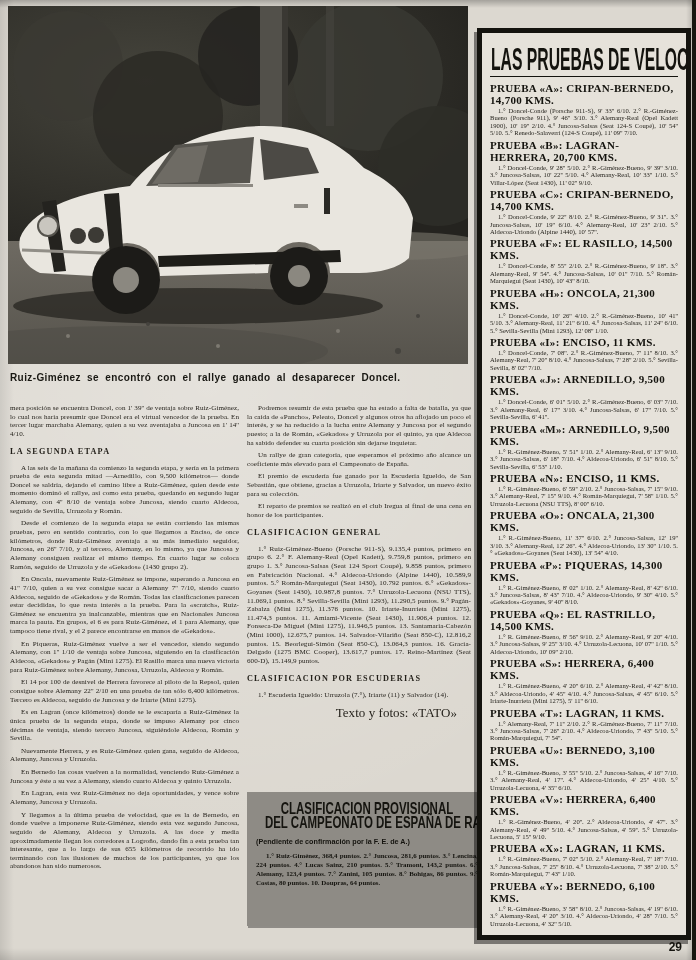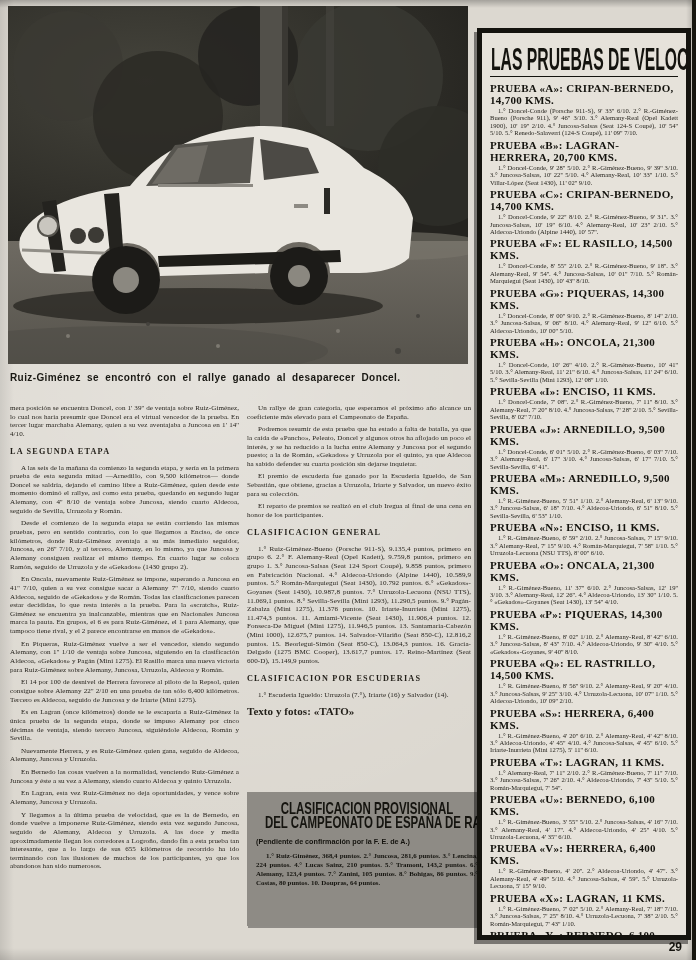--- a/index.html
+++ b/index.html
@@ -19,21 +19,21 @@
     font-weight:bold;font-size:10px;letter-spacing:.4px;word-spacing:3px;color:#191813;}
 
   
   .col{position:absolute;top:404px;color:#221f19;font-size:7.1px;line-height:1.22;
     text-align:justify;letter-spacing:.05px;}
   .col1{left:10px;width:229px;height:548px;overflow:hidden;}
   .col2{left:247px;width:224px;height:548px;overflow:hidden;}
   .body-p{margin:0 0 4px 0;text-indent:11px;}
   .no-indent{text-indent:0;}
   .art-h{font-weight:bold;font-size:8.2px;letter-spacing:1.2px;margin:8px 0 7px 0;text-indent:0;}
-  .credit{font-weight:bold;font-size:11px;margin-top:6px;padding-right:14px;}
+  .credit{text-align:right;font-weight:normal;font-size:13px;margin-top:6px;padding-right:14px;}
 
   
   .gray-box{position:absolute;left:247px;top:792px;width:240px;height:134px;background:#8e8b85;
     color:#15140f;padding:7px 9px;box-sizing:border-box;box-shadow:1px 2px 0 rgba(0,0,0,.35);}
   .gb-title{font-family:"Liberation Sans",sans-serif;font-weight:bold;text-align:center;
     font-size:12.5px;line-height:1.15;transform:scale(.92,1.35);transform-origin:center top;white-space:nowrap;}
   .gb-sub{font-family:"Liberation Sans",sans-serif;font-weight:bold;text-align:left;font-size:7.2px;margin-top:9px;}
   .gb-body{font-size:6.9px;font-weight:bold;line-height:1.3;text-align:justify;margin-top:6px;text-indent:10px;}
 
   
@@ -137,29 +137,29 @@
         <p class="body-p">Es en Lagran (once kilómetros) donde se le escaparía a Ruiz-Giménez la única prueba de la segunda etapa, donde se impuso Alemany por cinco décimas de ventaja, siendo tercero Juncosa, siguiéndole Aldecoa, Román y Sevilla.</p>
         <p class="body-p">Nuevamente Herrera, y es Ruiz-Giménez quien gana, seguido de Aldecoa, Alemany, Juncosa y Urruzola.</p>
         <p class="body-p">En Bernedo las cosas vuelven a la normalidad, venciendo Ruiz-Giménez a Juncosa y éste a su vez a Alemany, siendo cuarto Aldecoa y quinto Urruzola.</p>
         <p class="body-p">En Lagran, esta vez Ruiz-Giménez no deja oportunidades, y vence sobre Alemany, Juncosa y Urruzola.</p>
         <p class="body-p">Y llegamos a la última prueba de velocidad, que es la de Bernedo, en donde vuelve a imponerse Ruiz-Giménez, siendo esta vez segundo Juncosa, seguido de Alemany, Aldecoa y Urruzola. A las doce y media aproximadamente llegan los corredores a Logroño, dando fin a esta prueba tan interesante, que a lo largo de sus 655 kilómetros de recorrido ha ido terminando con las ilusiones de muchos de los participantes, ya que los abandonos han sido numerosos.</p>
       </div>
   </div>
 
   <div class="col col2">
     <div>
+        <p class="body-p">Podremos resumir de esta prueba que ha estado a falta de batalla, ya que la caída de «Pancho», Peleato, Doncel y algunos otros ha aflojado un poco el interés, y se ha reducido a la lucha entre Alemany y Juncosa por el segundo puesto; a la de Román, «Gekados» y Urruzola por el quinto, ya que Aldecoa ha sabido defender su cuarta posición sin dejarse inquietar.</p>
         <p class="body-p">Un rallye de gran categoría, que esperamos el próximo año alcance un coeficiente más elevado para el Campeonato de España.</p>
-        <p class="body-p">Podremos resumir de esta prueba que ha estado a falta de batalla, ya que la caída de «Pancho», Peleato, Doncel y algunos otros ha aflojado un poco el interés, y se ha reducido a la lucha entre Alemany y Juncosa por el segundo puesto; a la de Román, «Gekados» y Urruzola por el quinto, ya que Aldecoa ha sabido defender su cuarta posición sin dejarse inquietar.</p>
         <p class="body-p">El premio de escudería fue ganado por la Escudería Igueldo, de San Sebastián, que obtiene, gracias a Urruzola, Iriarte y Salvador, un nuevo éxito para su colección.</p>
         <p class="body-p">El reparto de premios se realizó en el club Iregua al final de una cena en honor de los participantes.</p>
       </div>
     <div class="art-h">CLASIFICACION GENERAL</div>
     <p class="body-p">1.° Ruiz-Giménez-Bueno (Porsche 911-S), 9.135,4 puntos, primero en grupo 6. 2.° F. Alemany-Real (Opel Kadett), 9.759,8 puntos, primero en grupo 1. 3.° Juncosa-Salsas (Seat 124 Sport Coupé), 9.858 puntos, primero en Fabricación Nacional. 4.° Aldecoa-Uriondo (Alpine 1440), 10.589,9 puntos. 5.° Román-Marquiegui (Seat 1430), 10.792 puntos. 6.° «Gekados»-Goyanes (Seat 1430), 10.987,8 puntos. 7.° Urruzola-Lecuona (NSU TTS), 11.069,1 puntos. 8.° Sevilla-Sevilla (Mini 1293), 11.290,5 puntos. 9.° Pagán-Zabalza (Mini 1275), 11.376 puntos. 10. Iriarte-Inurrieta (Mini 1275), 11.474,3 puntos. 11. Amiami-Vicente (Seat 1430), 11.906,4 puntos. 12. Fonseca-De Miguel (Mini 1275), 11.946,5 puntos. 13. Santamaría-Cabezón (Mini 1000), 12.675,7 puntos. 14. Salvador-Vilariño (Seat 850-C), 12.816,2 puntos. 15. Beorlegui-Simón (Seat 850-C), 13.064,3 puntos. 16. Gracia-Delgado (1275 BMC Cooper), 13.617,7 puntos. 17. Reino-Martínez (Seat 600-D), 15.149,9 puntos.</p>
     <div class="art-h">CLASIFICACION POR ESCUDERIAS</div>
-    <p class="body-p">1.° Escudería Igueldo: Urruzola (7.°), Iriarte (16) y Salvador (14).</p>
+    <p class="body-p">1.° Escudería Igueldo: Urruzola (7.°), Iriarte (11) y Salvador (14).</p>
     <div class="credit">Texto y fotos: «TATO»</div>
   </div>
 
   <div class="gray-box">
     <div class="gb-title">CLASIFICACION PROVISIONAL</div>
     <div class="gb-title">DEL CAMPEONATO DE ESPAÑA DE RALLYES</div>
     <div class="gb-sub">(Pendiente de confirmación por la F. E. de A.)</div>
     <div class="gb-body">1.° Ruiz-Giménez, 368,4 puntos. 2.° Juncosa, 281,6 puntos. 3.° Lencina, 224 puntos. 4.° Lucas Sainz, 210 puntos. 5.° Tramont, 143,2 puntos. 6.° Alemany, 123,4 puntos. 7.° Zanini, 105 puntos. 8.° Bohigas, 86 puntos. 9.° Costas, 80 puntos. 10. Doupras, 64 puntos.</div>
   </div>
 
@@ -178,24 +178,20 @@
       </div>
         <div class="prueba">
         <div class="prueba-h">PRUEBA «C»: CRIPAN-BERNEDO, 14,700 KMS.</div>
         <div class="prueba-b">1.° Doncel-Conde, 9' 22'' 8/10. 2.° R.-Giménez-Bueno, 9' 31''. 3.° Juncosa-Salsas, 10' 19'' 6/10. 4.° Alemany-Real, 10' 23'' 2/10. 5.° Aldecoa-Uriondo (Alpine 1440), 10' 57''.</div>
       </div>
         <div class="prueba">
         <div class="prueba-h">PRUEBA «F»: EL RASILLO, 14,500 KMS.</div>
         <div class="prueba-b">1.° Doncel-Conde, 8' 55'' 2/10. 2.° R.-Giménez-Bueno, 9' 18''. 3.° Alemany-Real, 9' 54''. 4.° Juncosa-Salsas, 10' 01'' 7/10. 5.° Román-Marquiegui (Seat 1430), 10' 43'' 8/10.</div>
       </div>
         <div class="prueba">
-        <div class="prueba-h">PRUEBA «G»: PIQUERAS, 14,300 KMS.</div>
-        <div class="prueba-b">1.° Doncel-Conde, 8' 00'' 9/10. 2.° R.-Giménez-Bueno, 8' 14'' 2/10. 3.° Juncosa-Salsas, 9' 06'' 8/10. 4.° Alemany-Real, 9' 12'' 6/10. 5.° Aldecoa-Uriondo, 10' 00'' 5/10.</div>
-      </div>
-        <div class="prueba">
         <div class="prueba-h">PRUEBA «H»: ONCOLA, 21,300 KMS.</div>
         <div class="prueba-b">1.° Doncel-Conde, 10' 26'' 4/10. 2.° R.-Giménez-Bueno, 10' 41'' 5/10. 3.° Alemany-Real, 11' 21'' 6/10. 4.° Juncosa-Salsas, 11' 24'' 6/10. 5.° Sevilla-Sevilla (Mini 1293), 12' 08'' 1/10.</div>
       </div>
         <div class="prueba">
         <div class="prueba-h">PRUEBA «I»: ENCISO, 11 KMS.</div>
         <div class="prueba-b">1.° Doncel-Conde, 7' 08''. 2.° R.-Giménez-Bueno, 7' 11'' 8/10. 3.° Alemany-Real, 7' 20'' 8/10. 4.° Juncosa-Salsas, 7' 28'' 2/10. 5.° Sevilla-Sevilla, 8' 02'' 7/10.</div>
       </div>
         <div class="prueba">
         <div class="prueba-h">PRUEBA «J»: ARNEDILLO, 9,500 KMS.</div>
         <div class="prueba-b">1.° Doncel-Conde, 6' 01'' 5/10. 2.° R.-Giménez-Bueno, 6' 03'' 7/10. 3.° Alemany-Real, 6' 17'' 3/10. 4.° Juncosa-Salsas, 6' 17'' 7/10. 5.° Sevilla-Sevilla, 6' 41''.</div>
@@ -222,21 +218,21 @@
       </div>
         <div class="prueba">
         <div class="prueba-h">PRUEBA «S»: HERRERA, 6,400 KMS.</div>
         <div class="prueba-b">1.° R.-Giménez-Bueno, 4' 20'' 6/10. 2.° Alemany-Real, 4' 42'' 8/10. 3.° Aldecoa-Uriondo, 4' 45'' 4/10. 4.° Juncosa-Salsas, 4' 45'' 6/10. 5.° Iriarte-Inurrieta (Mini 1275), 5' 11'' 6/10.</div>
       </div>
         <div class="prueba">
         <div class="prueba-h">PRUEBA «T»: LAGRAN, 11 KMS.</div>
         <div class="prueba-b">1.° Alemany-Real, 7' 11'' 2/10. 2.° R.-Giménez-Bueno, 7' 11'' 7/10. 3.° Juncosa-Salsas, 7' 26'' 2/10. 4.° Aldecoa-Uriondo, 7' 43'' 5/10. 5.° Román-Marquiegui, 7' 54''.</div>
       </div>
         <div class="prueba">
-        <div class="prueba-h">PRUEBA «U»: BERNEDO, 6,100 KMS.</div>
+        <div class="prueba-h">PRUEBA «U»: BERNEDO, 3,100 KMS.</div>
         <div class="prueba-b">1.° R.-Giménez-Bueno, 3' 55'' 5/10. 2.° Juncosa-Salsas, 4' 16'' 7/10. 3.° Alemany-Real, 4' 17''. 4.° Aldecoa-Uriondo, 4' 25'' 4/10. 5.° Urruzola-Lecuona, 4' 35'' 6/10.</div>
       </div>
         <div class="prueba">
         <div class="prueba-h">PRUEBA «V»: HERRERA, 6,400 KMS.</div>
         <div class="prueba-b">1.° R.-Giménez-Bueno, 4' 20''. 2.° Aldecoa-Uriondo, 4' 47''. 3.° Alemany-Real, 4' 49'' 5/10. 4.° Juncosa-Salsas, 4' 59''. 5.° Urruzola-Lecuona, 5' 15'' 9/10.</div>
       </div>
         <div class="prueba">
         <div class="prueba-h">PRUEBA «X»: LAGRAN, 11 KMS.</div>
         <div class="prueba-b">1.° R.-Giménez-Bueno, 7' 02'' 5/10. 2.° Alemany-Real, 7' 18'' 7/10. 3.° Juncosa-Salsas, 7' 25'' 8/10. 4.° Urruzola-Lecuona, 7' 38'' 2/10. 5.° Román-Marquiegui, 7' 43'' 1/10.</div>
       </div>

